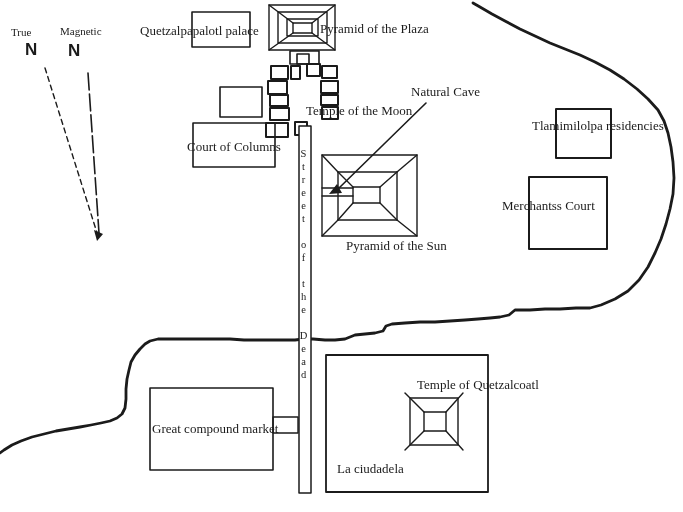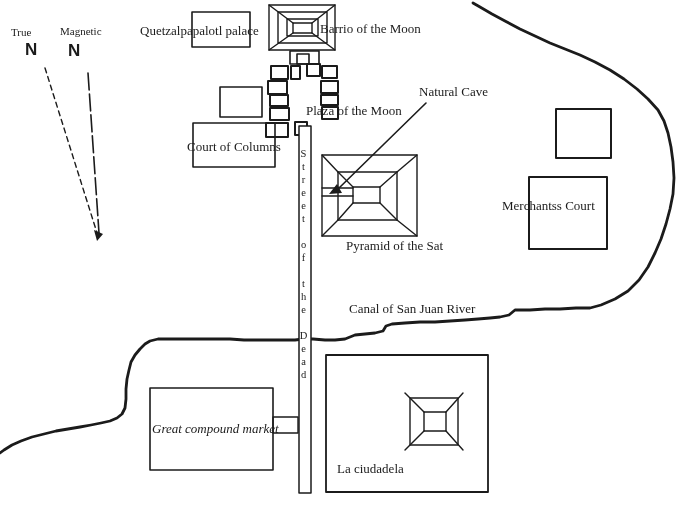--- a/index.html
+++ b/index.html
@@ -123,24 +123,25 @@
       <line x1="463" y1="450" x2="446" y2="431"></line>
     </g>
   </svg>
 
   <div class="lbl small-lbl" style="left:11px;top:26px;">True</div>
   <div class="lbl small-lbl" style="left:60px;top:25px;text-align:right;">Magnetic</div>
   <div class="lbl compass-n" style="left:25px;top:41px;">N</div>
   <div class="lbl compass-n" style="left:68px;top:42px;">N</div>
 
   <div class="lbl" style="left:140px;top:24px;">Quetzalpapalotl palace</div>
-  <div class="lbl" style="left:320px;top:22px;">Barrio of the Moon</div>
-  <div class="lbl" style="left:306px;top:104px;">Plaza of the Moon</div>
+  <div class="lbl" style="left:320px;top:22px;">Pyramid of the Plaza</div>
+  <div class="lbl" style="left:306px;top:104px;">Temple of the Moon</div>
   <div class="lbl" style="left:167px;top:140px;margin-left:20px;">Court of Columns</div>
-  <div class="lbl" style="left:411px;top:85px;margin-left:8px;">Natural Cave</div>
-  <div class="lbl" style="left:346px;top:239px;">Pyramid of the Sat</div>
+  <div class="lbl" style="left:411px;top:85px;">Natural Cave</div>
+  <div class="lbl" style="left:346px;top:239px;">Pyramid of the Sun</div>
+  <div class="lbl" style="left:532px;top:119px;">Tlamimilolpa residencies</div>
   <div class="lbl" style="left:502px;top:199px;">Merchantss Court</div>
-  <div class="lbl" style="left:349px;top:302px;">Canal of San Juan River</div>
-  <div class="lbl" style="left:152px;top:422px;font-style:italic;">Great compound market</div>
+  <div class="lbl" style="left:152px;top:422px;">Great compound market</div>
+  <div class="lbl" style="left:417px;top:378px;">Temple of Quetzalcoatl</div>
   <div class="lbl" style="left:337px;top:462px;text-align:right;">La ciudadela</div>
   <div class="lbl street-lbl" style="left:297px;top:148px;height:220px;">Street of the Dead</div>
 
 </div>
 
 </body></html>

